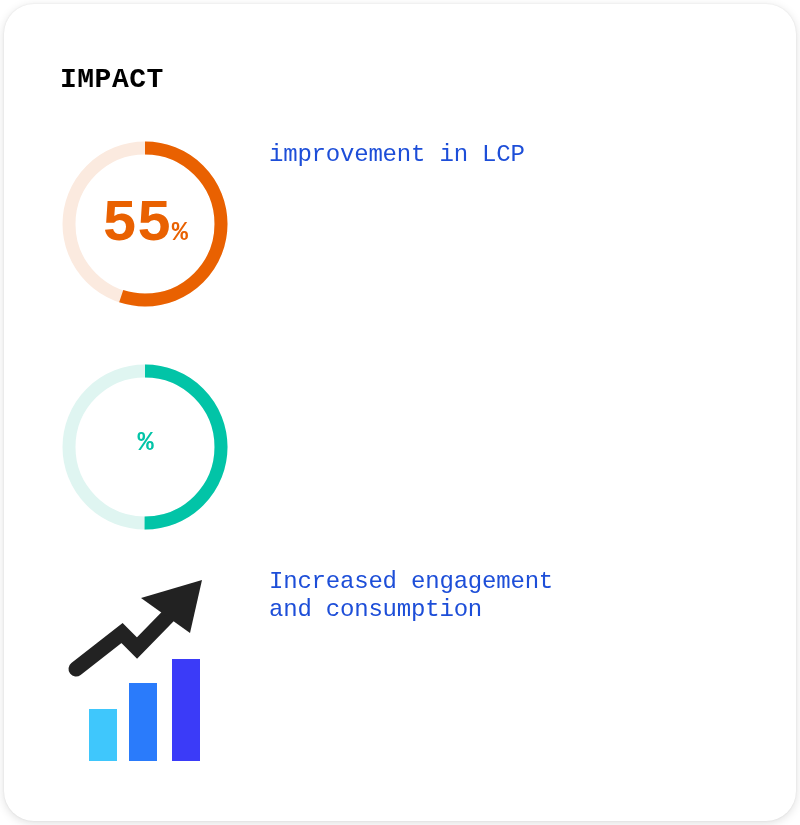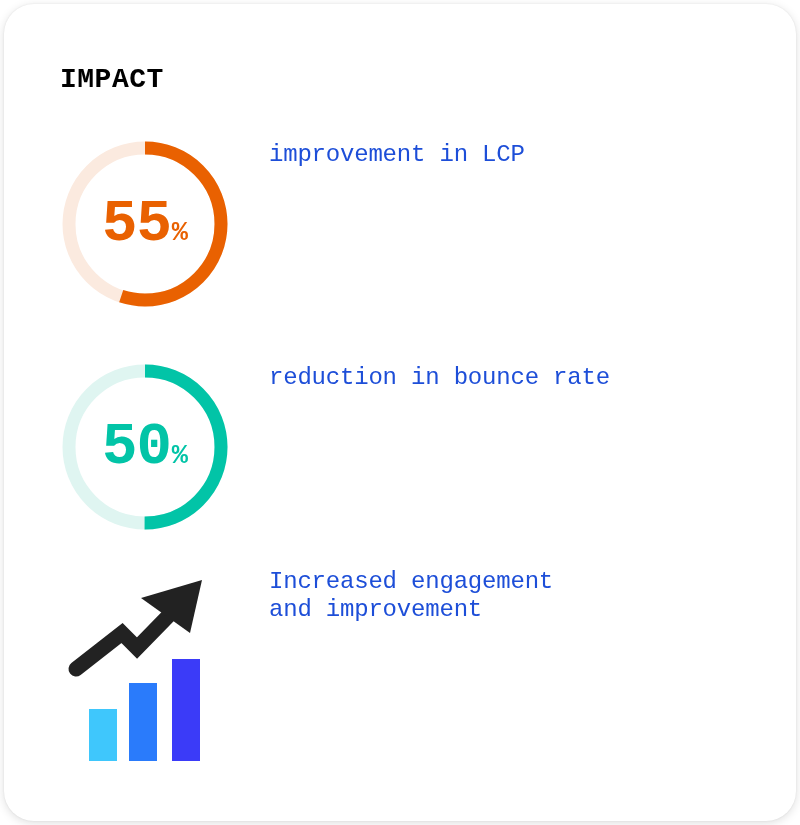--- a/index.html
+++ b/index.html
@@ -137,39 +137,37 @@
   </div>
 
   <div class="stat-row stat-row-2">
     <div class="donut-wrap">
       <svg viewBox="0 0 166 166" xmlns="http://www.w3.org/2000/svg" aria-hidden="true">
         <circle cx="83" cy="83" r="76" fill="none" stroke="#DFF5F1" stroke-width="13"></circle>
         <circle id="arc2" cx="83" cy="83" r="76" fill="none" stroke="#02C4A7" stroke-width="13" stroke-dasharray="238.8 477.5" stroke-dashoffset="0" transform="rotate(-90 83 83)"></circle>
       </svg>
       <div class="donut-center">
         <div class="donut-num-group">
-          <span class="donut-value" id="v2" style="color: rgb(2, 196, 167);">50</span>
           <span class="donut-unit" id="u2" style="color: rgb(2, 196, 167);">%</span>
         </div>
       </div>
     </div>
-    <div class="stat-label">reduction in bounce rate</div>
   </div>
 
   <div class="stat-row stat-row-3">
     <div class="growth-icon-wrap">
       <svg viewBox="0 0 166 210" xmlns="http://www.w3.org/2000/svg" aria-hidden="true">
 
         <g>
           <polyline points="14,105 60,69 75,84 118,40" fill="none" stroke="#222222" stroke-width="15" stroke-linecap="round" stroke-linejoin="miter"></polyline>
           <polygon points="140,16 79,34 128,69" fill="#222222"></polygon>
         </g>
 
         <rect id="bar1" x="27" y="145" width="28" height="52" fill="#3FC7FC"></rect>
         <rect id="bar2" x="67" y="119" width="28" height="78" fill="#2A7BFB"></rect>
         <rect id="bar3" x="110" y="95" width="28" height="102" fill="#3B3BF8"></rect>
       </svg>
     </div>
     <div class="stat-label stat-label-3">Increased engagement
-and improvement</div>
+and consumption</div>
   </div>
 
 </div>
 
 </body></html>

